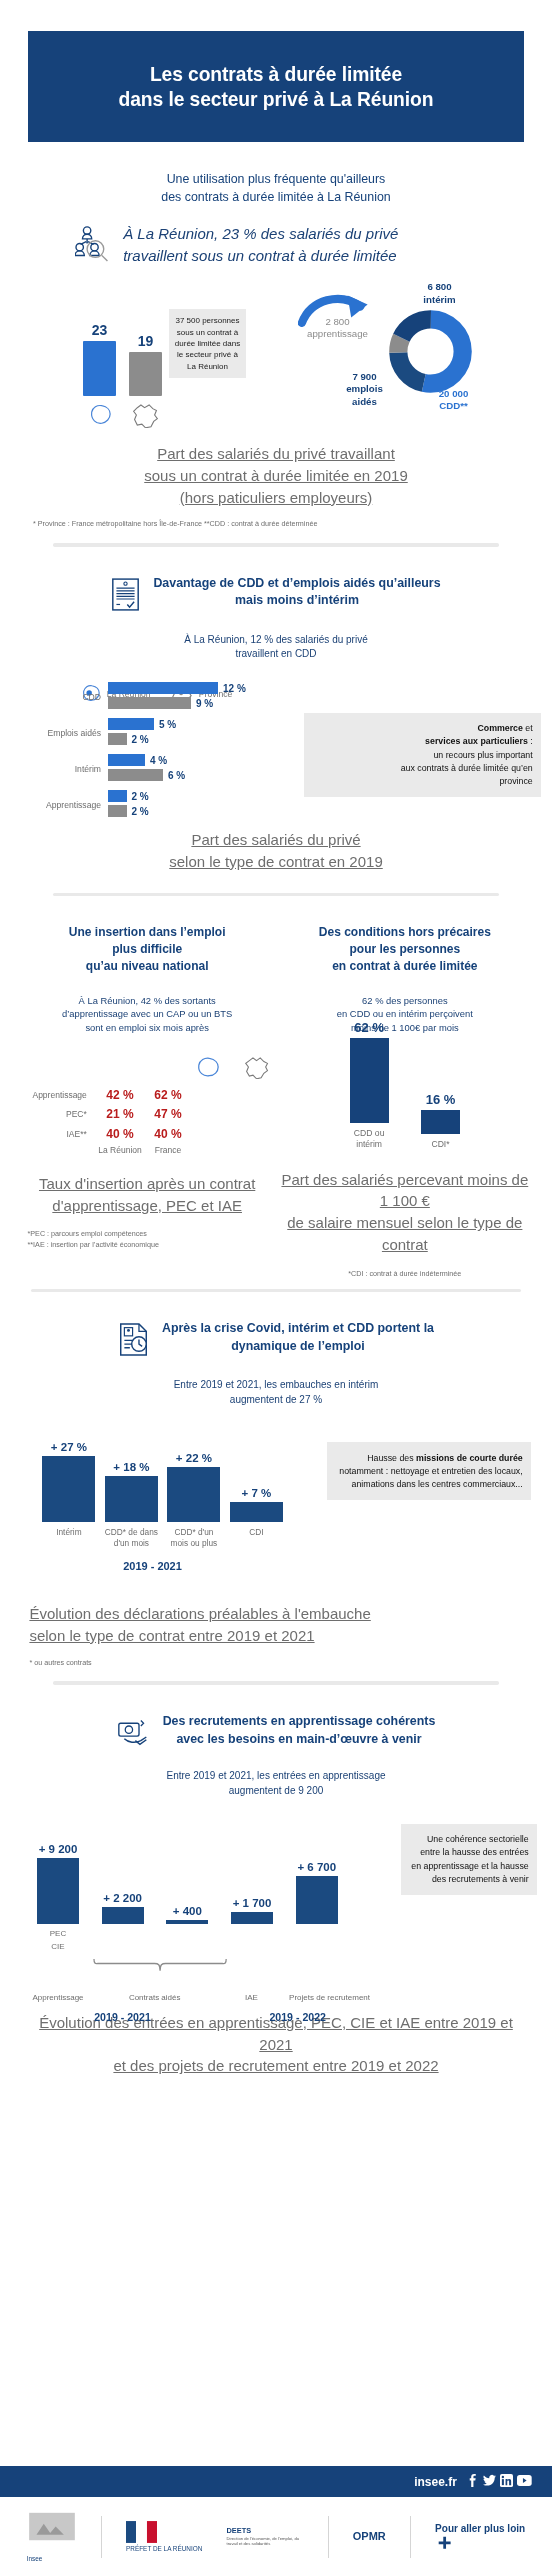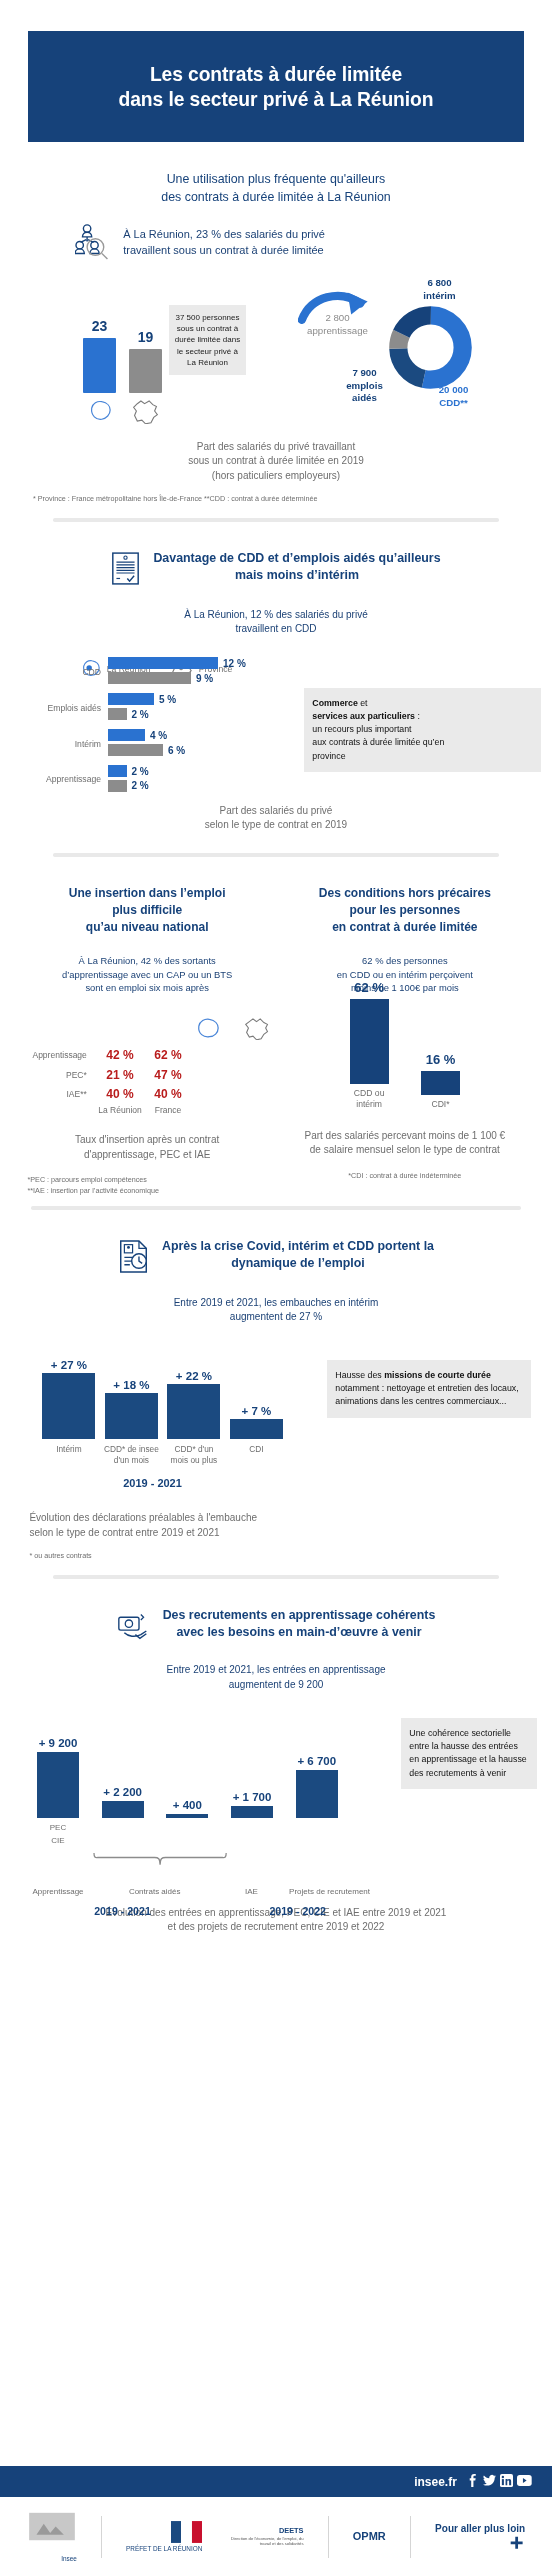--- a/index.html
+++ b/index.html
@@ -39,37 +39,38 @@
     color: #16427a; font-size: 12.4px; font-weight: bold;
     line-height: 1.42; text-align: center;
   }
   .sec-title-nologo { text-align:center; color:#16427a; font-size:12.4px;
     font-weight:normal; line-height:1.42; margin-top:29px; }
   .lead {
     text-align: center; color: #1b4175; font-size: 10px;
     line-height: 1.45; margin-top: 18.4px;
   }
   .caption {
-    text-align: center; color: #6e6e6e; font-size: 10px;
+    text-align: center; color: #6e6e6e; font-size: 15px;
     line-height: 1.45;
+    text-decoration: underline;
   }
   .footnote { color: #6e6e6e; font-size: 7.2px; line-height: 1.5; }
   .divider {
     height: 3.7px; background: #e9e9e9; border-radius: 1.8px;
     margin: 13px 31px 0 31px;
   }
   .greybox {
     background: #eaeaea; color: #111; font-size: 8.8px;
-    line-height: 1.5; text-align: left; padding: 9.2px 8.3px;
+    line-height: 1.5; text-align: right; padding: 9.2px 8.3px;
   }
   .greybox b { font-weight: bold; }
 
   
   .s1-intro { display: flex; align-items: center; gap: 9.2px; margin: 16.6px 0 0 53px; }
-  .s1-intro p { font-size: 11px; color: #1b4175; line-height: 1.45; }
+  .s1-intro p { font-size: 15px; color: #1b4175; line-height: 1.45; font-style: italic; }
   .s1-body { position: relative; height: 175px; margin-top: 5.5px; }
   .bar-pair { position: absolute; left: 61px; top: 50px; display: flex; align-items: flex-end; gap: 13px; }
   .bp-col { text-align: center; }
   .bp-val { font-size: 14px; font-weight: bold; color: #16427a; margin-bottom: 3.7px; }
   .bp-bar { width: 33px; border-radius: 0.9px; }
   .bp-bar.blue { height: 55px; background: #2a72d0; }
   .bp-bar.grey { height: 44px; background: #8c8c8c; }
   .bp-map { margin-top: 5.5px; height: 26px; display:flex; justify-content:center; }
   .s1-note {
     position: absolute; left: 147px; top: 37px; width: 77px;
@@ -156,21 +157,21 @@
     background: #16427a; display: flex; align-items: center;
     justify-content: flex-end; padding-right: 20px; gap: 4px;
   }
   .foot-band .site { color: #fff; font-size: 12px; font-weight: bold; margin-right: 5.5px; }
   .foot-logos {
     position: absolute; left: 0; right: 0; top: 2467px; height: 79px;
     border-bottom: 0.9px solid #dcdcdc;
     display: flex; align-items: center; justify-content: space-around;
     padding: 0 14.7px;
   }
-  .logo-cell { text-align: right; font-size: 6.4px; color: #16427a; line-height: 1.2; }
+  .logo-cell { text-align: left; font-size: 6.4px; color: #16427a; line-height: 1.2; }
   .sep-v { width: 0.9px; height: 42px; background: #d5d5d5; }
 </style>
 </head>
 <body>
 
 <div class="page">
 
   <div class="header-band">
     <h1>
       <span>Les contrats à durée limitée</span><br>
@@ -532,34 +533,34 @@
             <div class="s4-val">+ 22 %</div>
             <div class="s4-bar" style="height:55px"></div>
           </div>
           <div class="s4-col">
             <div class="s4-val">+ 7 %</div>
             <div class="s4-bar" style="height:20px"></div>
           </div>
         </div>
         <div class="s4-labs">
           <div class="s4-lab">Intérim</div>
-          <div class="s4-lab">CDD* de insee d'un mois</div>
+          <div class="s4-lab">CDD* de dans d'un mois</div>
           <div class="s4-lab">CDD* d'un mois ou plus</div>
           <div class="s4-lab">CDI</div>
         </div>
         <div class="s4-period">2019 - 2021</div>
       </div>
 
       <div class="s4-box greybox">
         <span>Hausse des </span><b>missions de</b>
         <b>courte durée</b><span> notamment : nettoyage et entretien des locaux, animations dans les centres commerciaux...</span>
       </div>
     </div>
 
-    <div class="caption" style="text-align:left;margin-left:7.4px;margin-top:9px">
+    <div class="caption" style="text-align:left;margin-left:7.4px;margin-top:18px">
       <span>Évolution des déclarations préalables à l'embauche</span><br>
       <span>selon le type de contrat entre 2019 et 2021</span>
     </div>
     <div class="footnote" style="margin:11px 0 0 7.4px">* ou autres contrats</div>
     <div class="divider" style="margin-top:13px"></div>
   </div>
 
   <div class="section">
     <div class="sec-head">
       <span class="ico">

